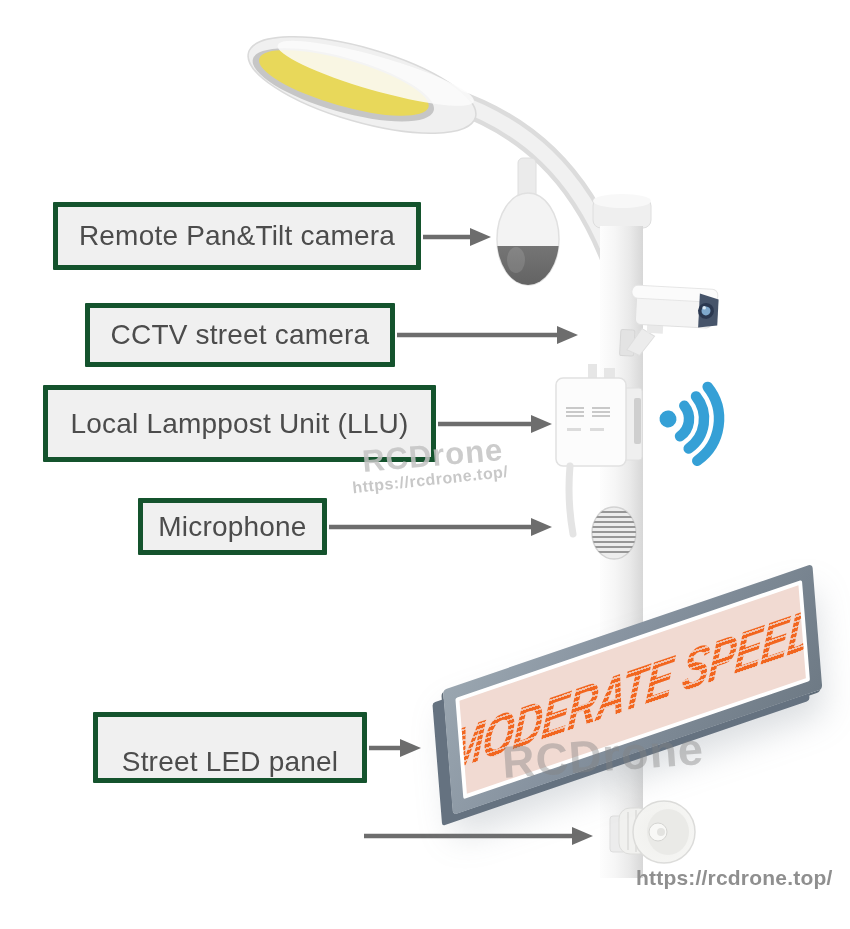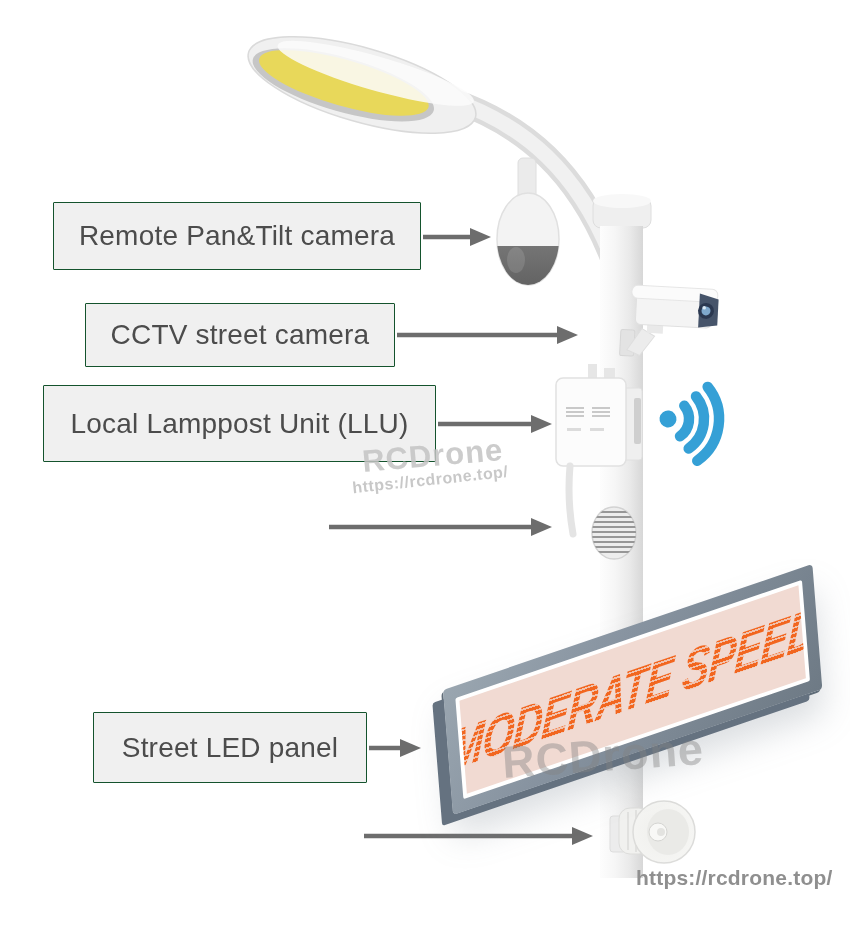--- a/index.html
+++ b/index.html
@@ -5,29 +5,29 @@
   html,body{margin:0;padding:0;background:#fff;}
   .stage{
     position:relative;width:850px;height:929px;overflow:hidden;background:#fff;
     font-family:"Liberation Sans",sans-serif;
   }
   .stage svg{position:absolute;left:0;top:0;}
 
   
   .label{
     position:absolute;display:flex;align-items:center;justify-content:center;
-    background:#f0f0f0;border:1px solid #14532d;color:#4c4c4c;
+    background:#f0f0f0;border:5px solid #14532d;color:#4c4c4c;
     font-size:28px;letter-spacing:.2px;white-space:nowrap;border-radius:1px;
     box-sizing:border-box;
   }
   .lb1{left:53px;top:202px;width:368px;height:68px;}
   .lb2{left:85px;top:303px;width:310px;height:64px;}
   .lb3{left:43px;top:385px;width:393px;height:77px;}
   .lb4{left:138px;top:498px;width:189px;height:57px;}
-  .lb5{left:93px;top:712px;width:274px;height:71px;}
+  .lb5{left:93px;top:712px;width:274px;height:71px;align-items:flex-end;}
   .lb6{left:98px;top:802px;width:264px;height:65px;}
 
   
   .led-panel{
     position:absolute;left:0;top:0;width:390px;height:125px;
     transform-origin:0 0;
     transform:matrix(0.947,-0.323,0.08,1,443,690);
     background:linear-gradient(135deg,#9aa6b0 0%,#8price793a0 40%,#6e7a85 100%);
     background:linear-gradient(135deg,#9aa6b0 0%,#8793a0 40%,#6e7a85 100%);
     border-radius:4px;
@@ -218,17 +218,20 @@
 
   <div class="label lb1">
     <span>Remote Pan&amp;Tilt camera</span>
   </div>
   <div class="label lb2">
     <span>CCTV street camera</span>
   </div>
   <div class="label lb3">
     <span>Local Lamppost Unit (LLU)</span>
   </div>
+  <div class="label lb4">
+    <span>Microphone</span>
+  </div>
   <div class="label lb5">
     <span>Street LED panel</span>
   </div>
 
 </div>
 
 </body></html>

